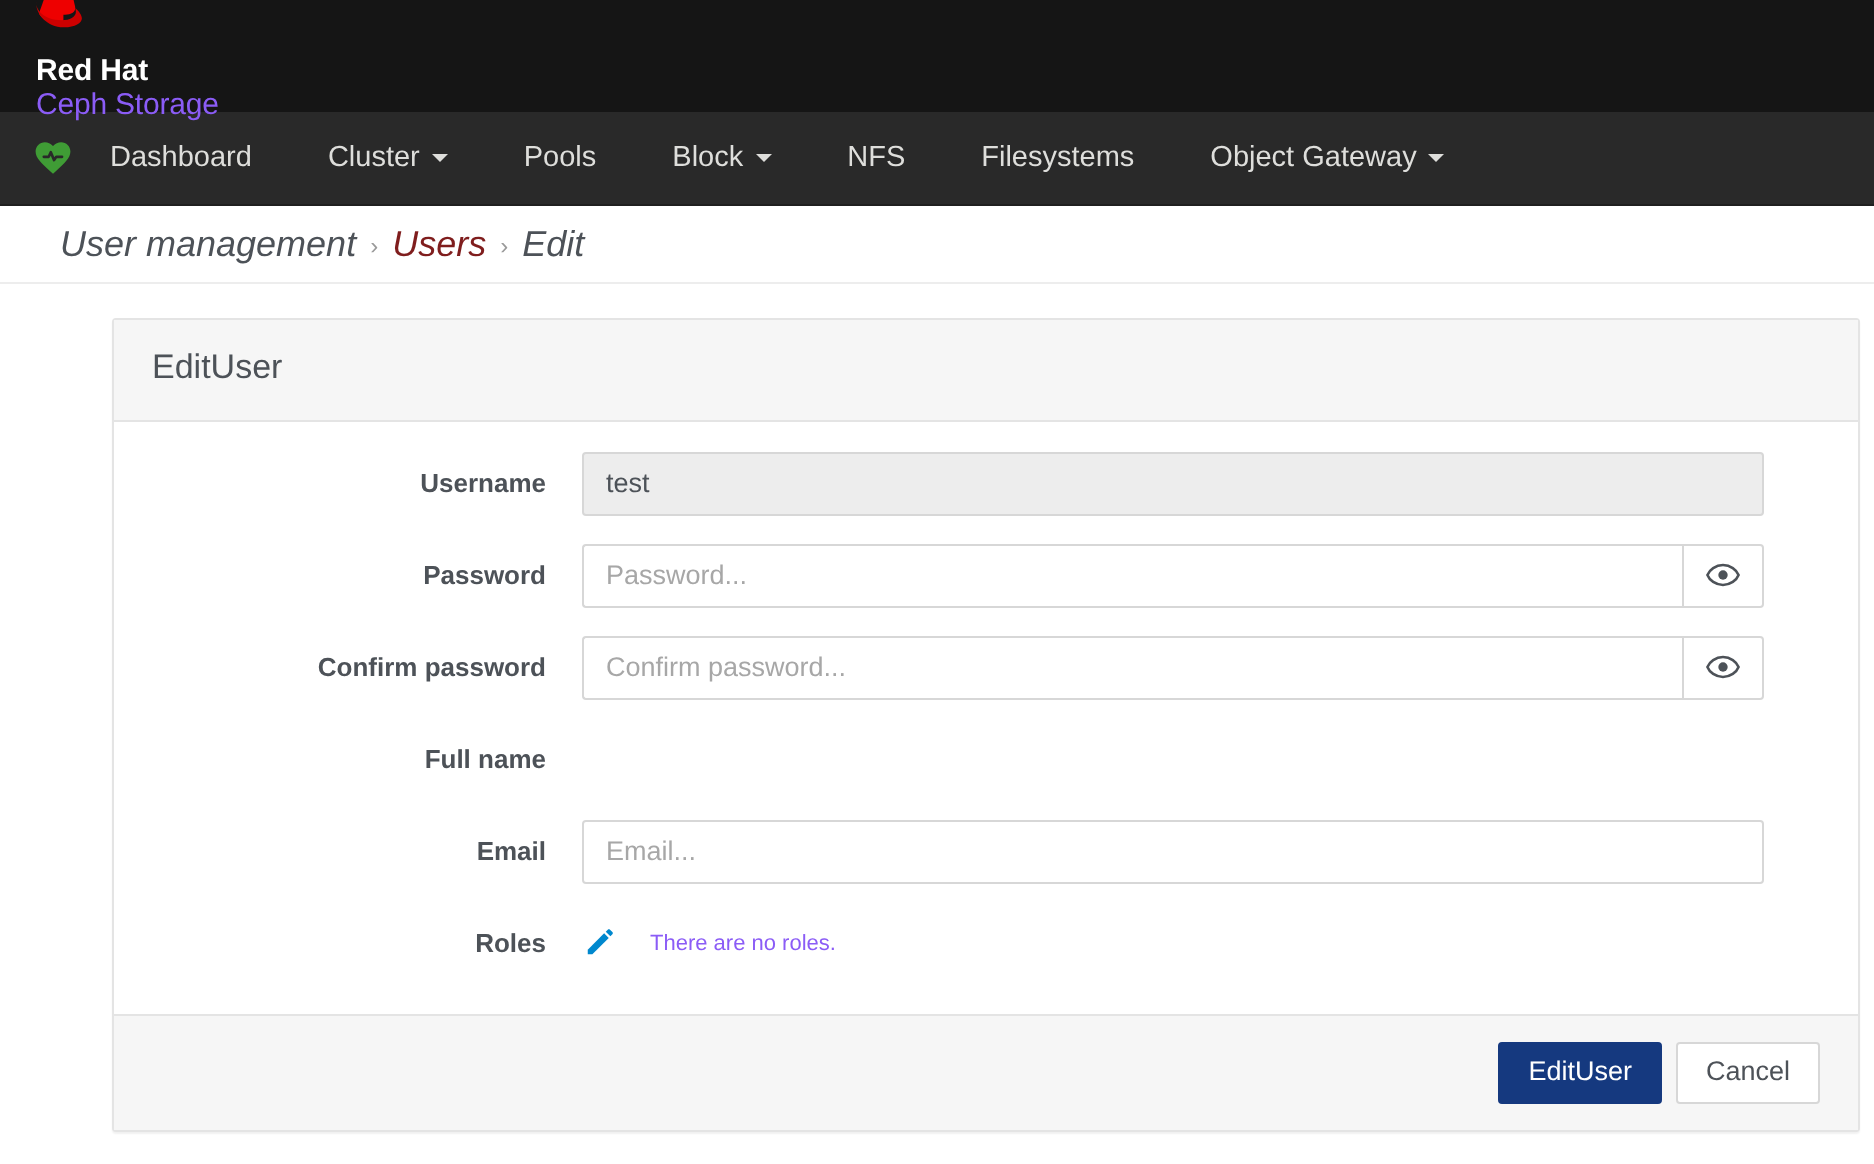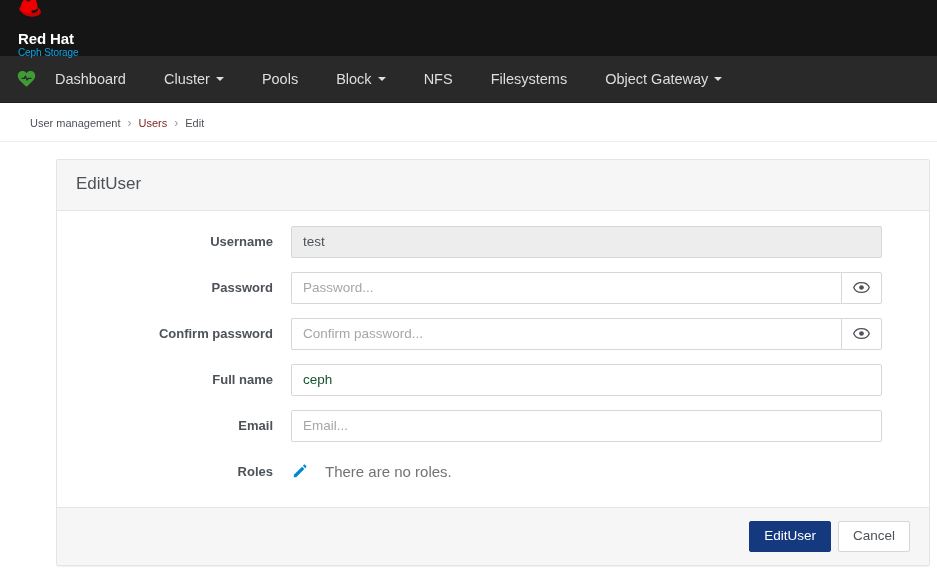--- a/index.html
+++ b/index.html
@@ -34,22 +34,22 @@
     flex-direction: column;
     line-height: 1.12;
   }
   .brand-line1 {
     color: #ffffff;
     font-size: 15px;
     font-weight: bold;
     letter-spacing: -0.1px;
   }
   .brand-line2 {
-    color: #0ea5e9;
-    font-size: 10px;
+    color: #8b5cf6;
+    font-size: 15px;
     font-weight: normal;
     letter-spacing: -0.1px;
   }
 
   
   .navbar {
     height: 47px;
     background: #292929;
     display: flex;
     align-items: center;
@@ -86,21 +86,21 @@
   
   .breadcrumb-bar {
     background: #ffffff;
     padding: 13px 0 12px 30px;
     border-bottom: 1px solid #ededed;
     display: flex;
     align-items: center;
     height: 39px;
   }
   .bc-list { display: flex; align-items: center; list-style: none; margin: 0; padding: 0; }
-  .bc-item { font-size: 11px; color: #4d5258; }
+  .bc-item { font-size: 18px; color: #4d5258; font-style: italic; }
   .bc-item.link { color: #7f1d1d; cursor: pointer; }
   .bc-sep { color: #9a9a9a; margin: 0 7px; font-size: 12px; }
 
   
   .page-wrap { padding: 17px 7px 0 56px; }
   .card {
     border: 1px solid #e4e4e4;
     border-radius: 2px;
     background: #ffffff;
     box-shadow: 0 1px 1px rgba(3,3,3,0.06);
@@ -195,21 +195,21 @@
   .pencil-btn {
     background: none;
     border: none;
     padding: 0;
     margin: 0 10px 0 0;
     cursor: pointer;
     display: flex;
     align-items: center;
   }
   .pencil-icon { width: 15px; height: 15px; display: block; }
-  .roles-empty-text { color: #737373; font-size: 15px; }
+  .roles-empty-text { color: #8b5cf6; font-size: 11px; }
 
   
   .card-footer {
     background: #f6f6f6;
     border-top: 1px solid #e4e4e4;
     padding: 13px 19px;
     display: flex;
     justify-content: flex-end;
     align-items: center;
     gap: 7px;
@@ -333,23 +333,20 @@
                 <path d="M12 5C6.8 5 2.4 8.3 1 12c1.4 3.7 5.8 7 11 7s9.6-3.3 11-7c-1.4-3.7-5.8-7-11-7z" fill="none" stroke="#4d5258" stroke-width="1.8"></path>
                 <circle cx="12" cy="12" r="3.3" fill="#4d5258"></circle>
               </svg>
             </button>
           </div>
         </div>
       </div>
 
       <div class="form-row">
         <label class="form-label">Full name</label>
-        <div class="form-control-wrap">
-          <input class="form-input" type="text" value="ceph" style="">
-        </div>
       </div>
 
       <div class="form-row">
         <label class="form-label">Email</label>
         <div class="form-control-wrap">
           <input class="form-input" type="text" placeholder="Email..." style="">
         </div>
       </div>
 
       <div class="form-row">

